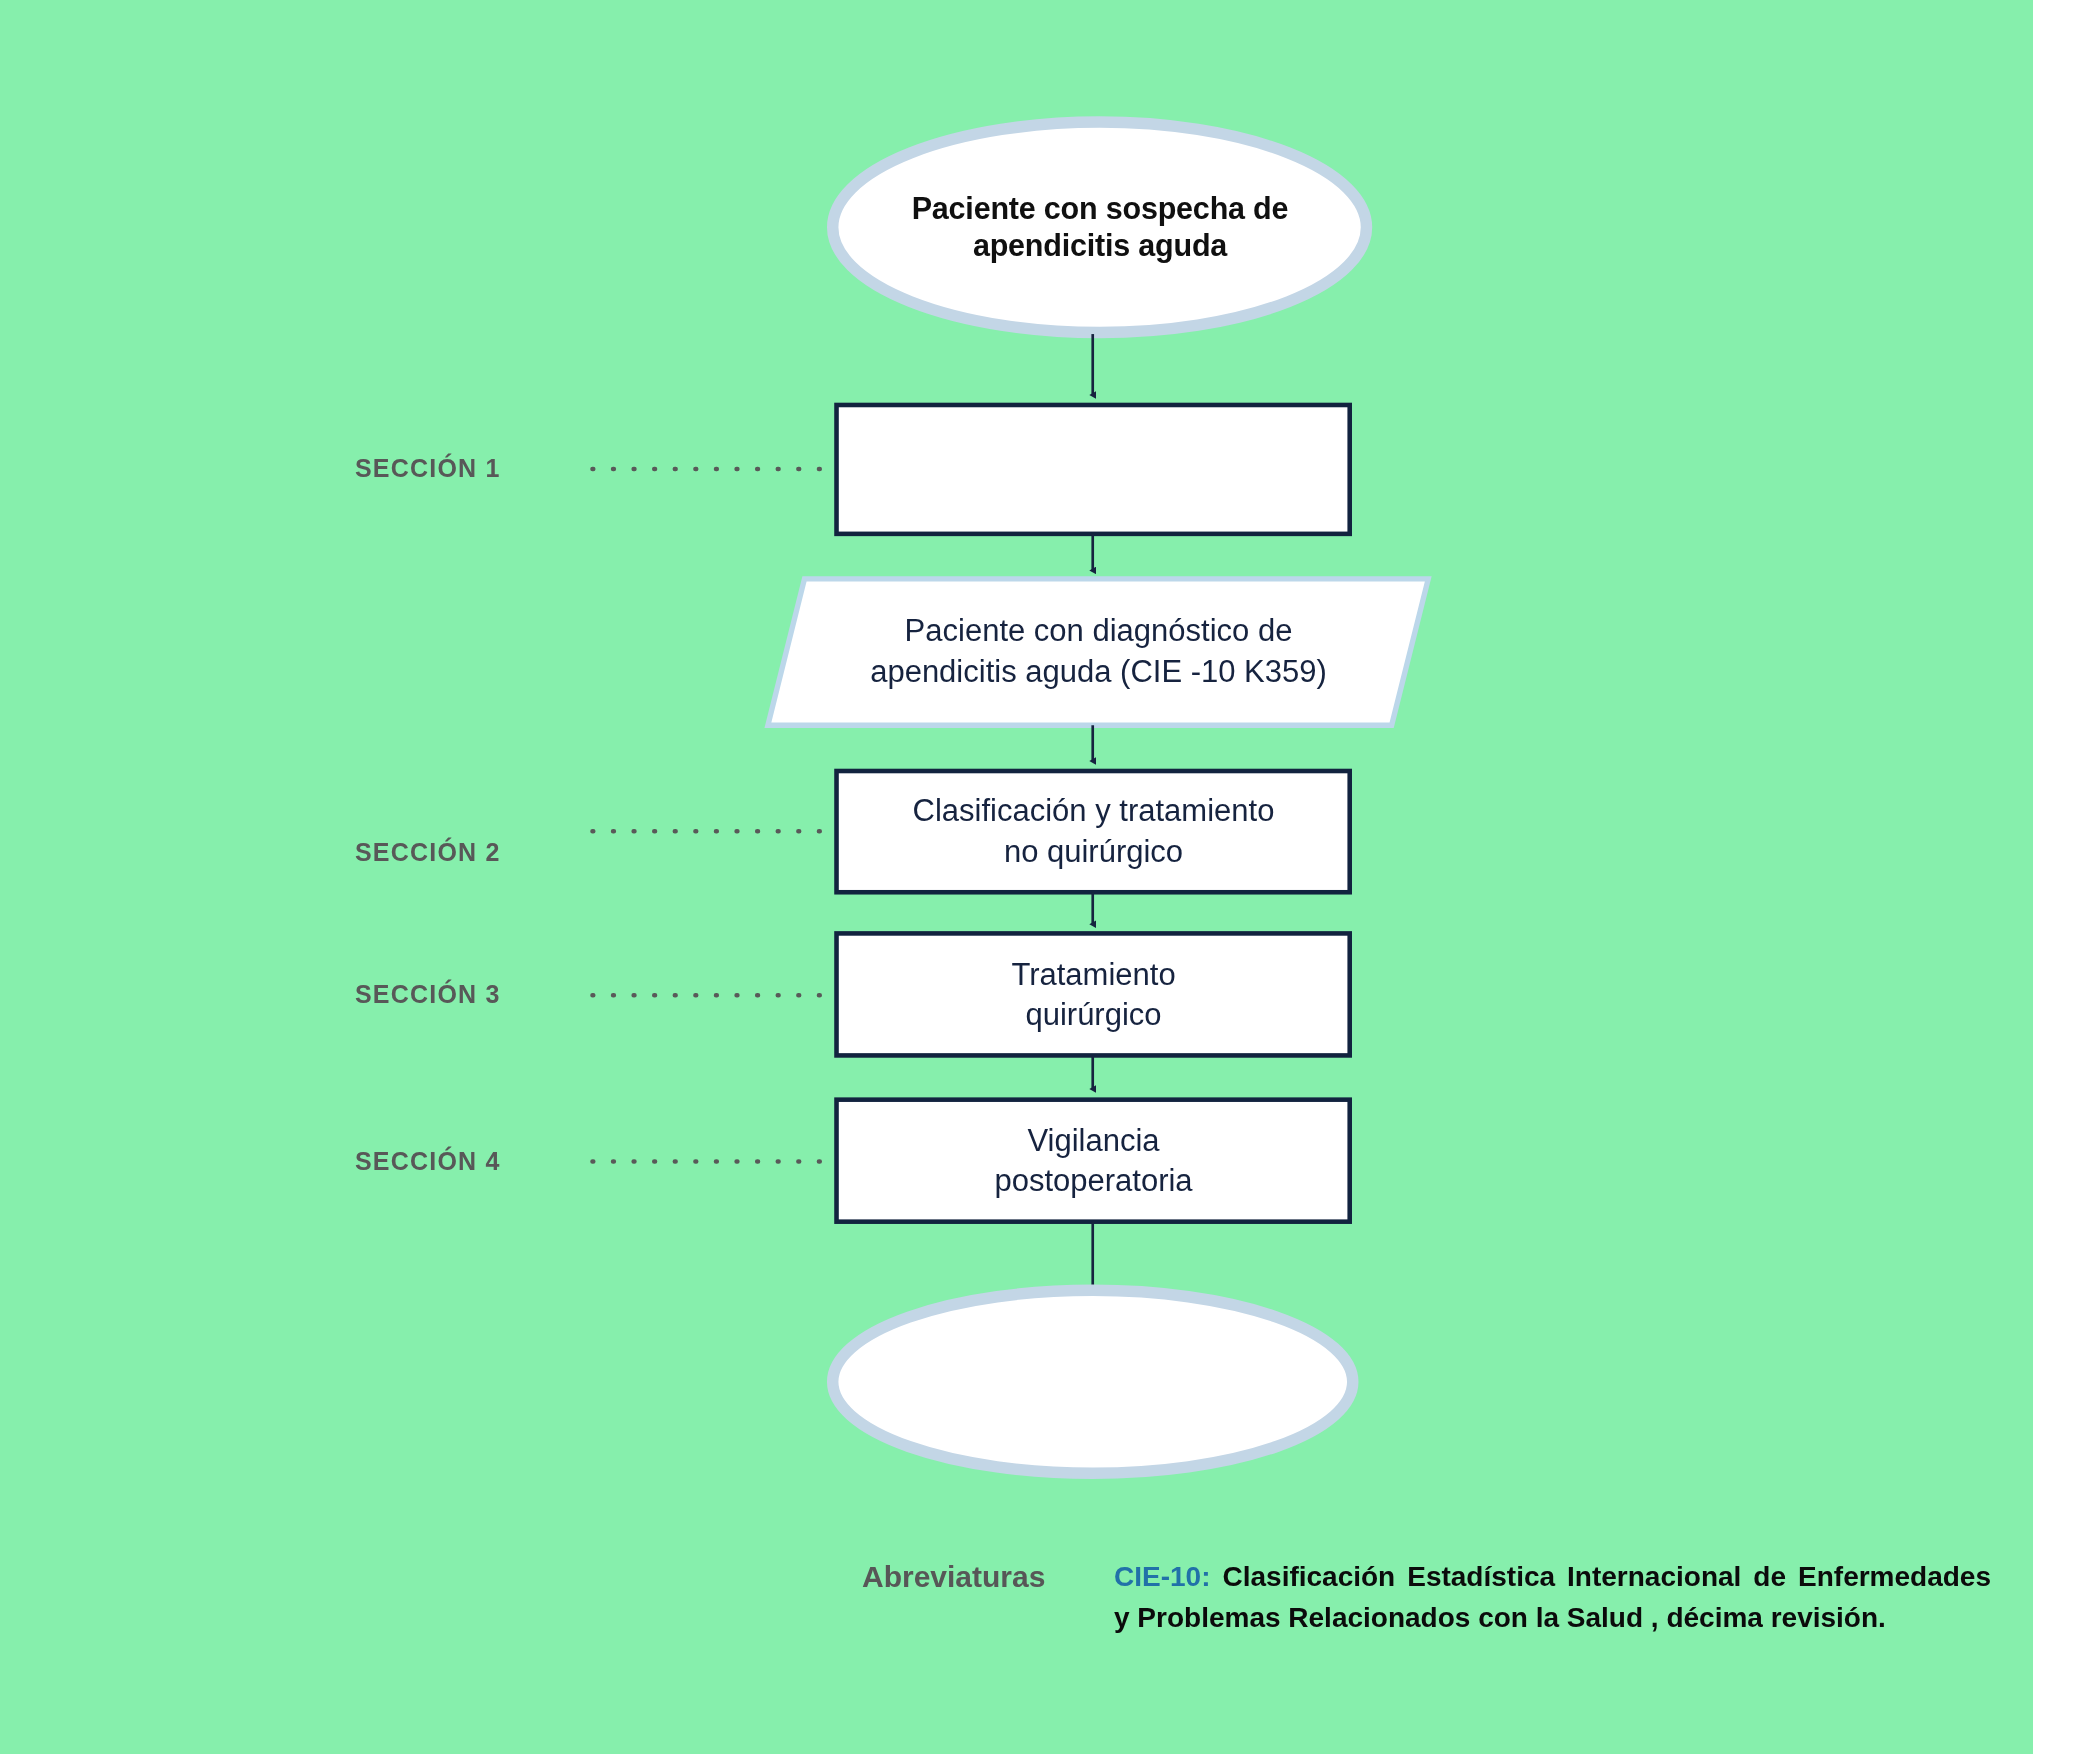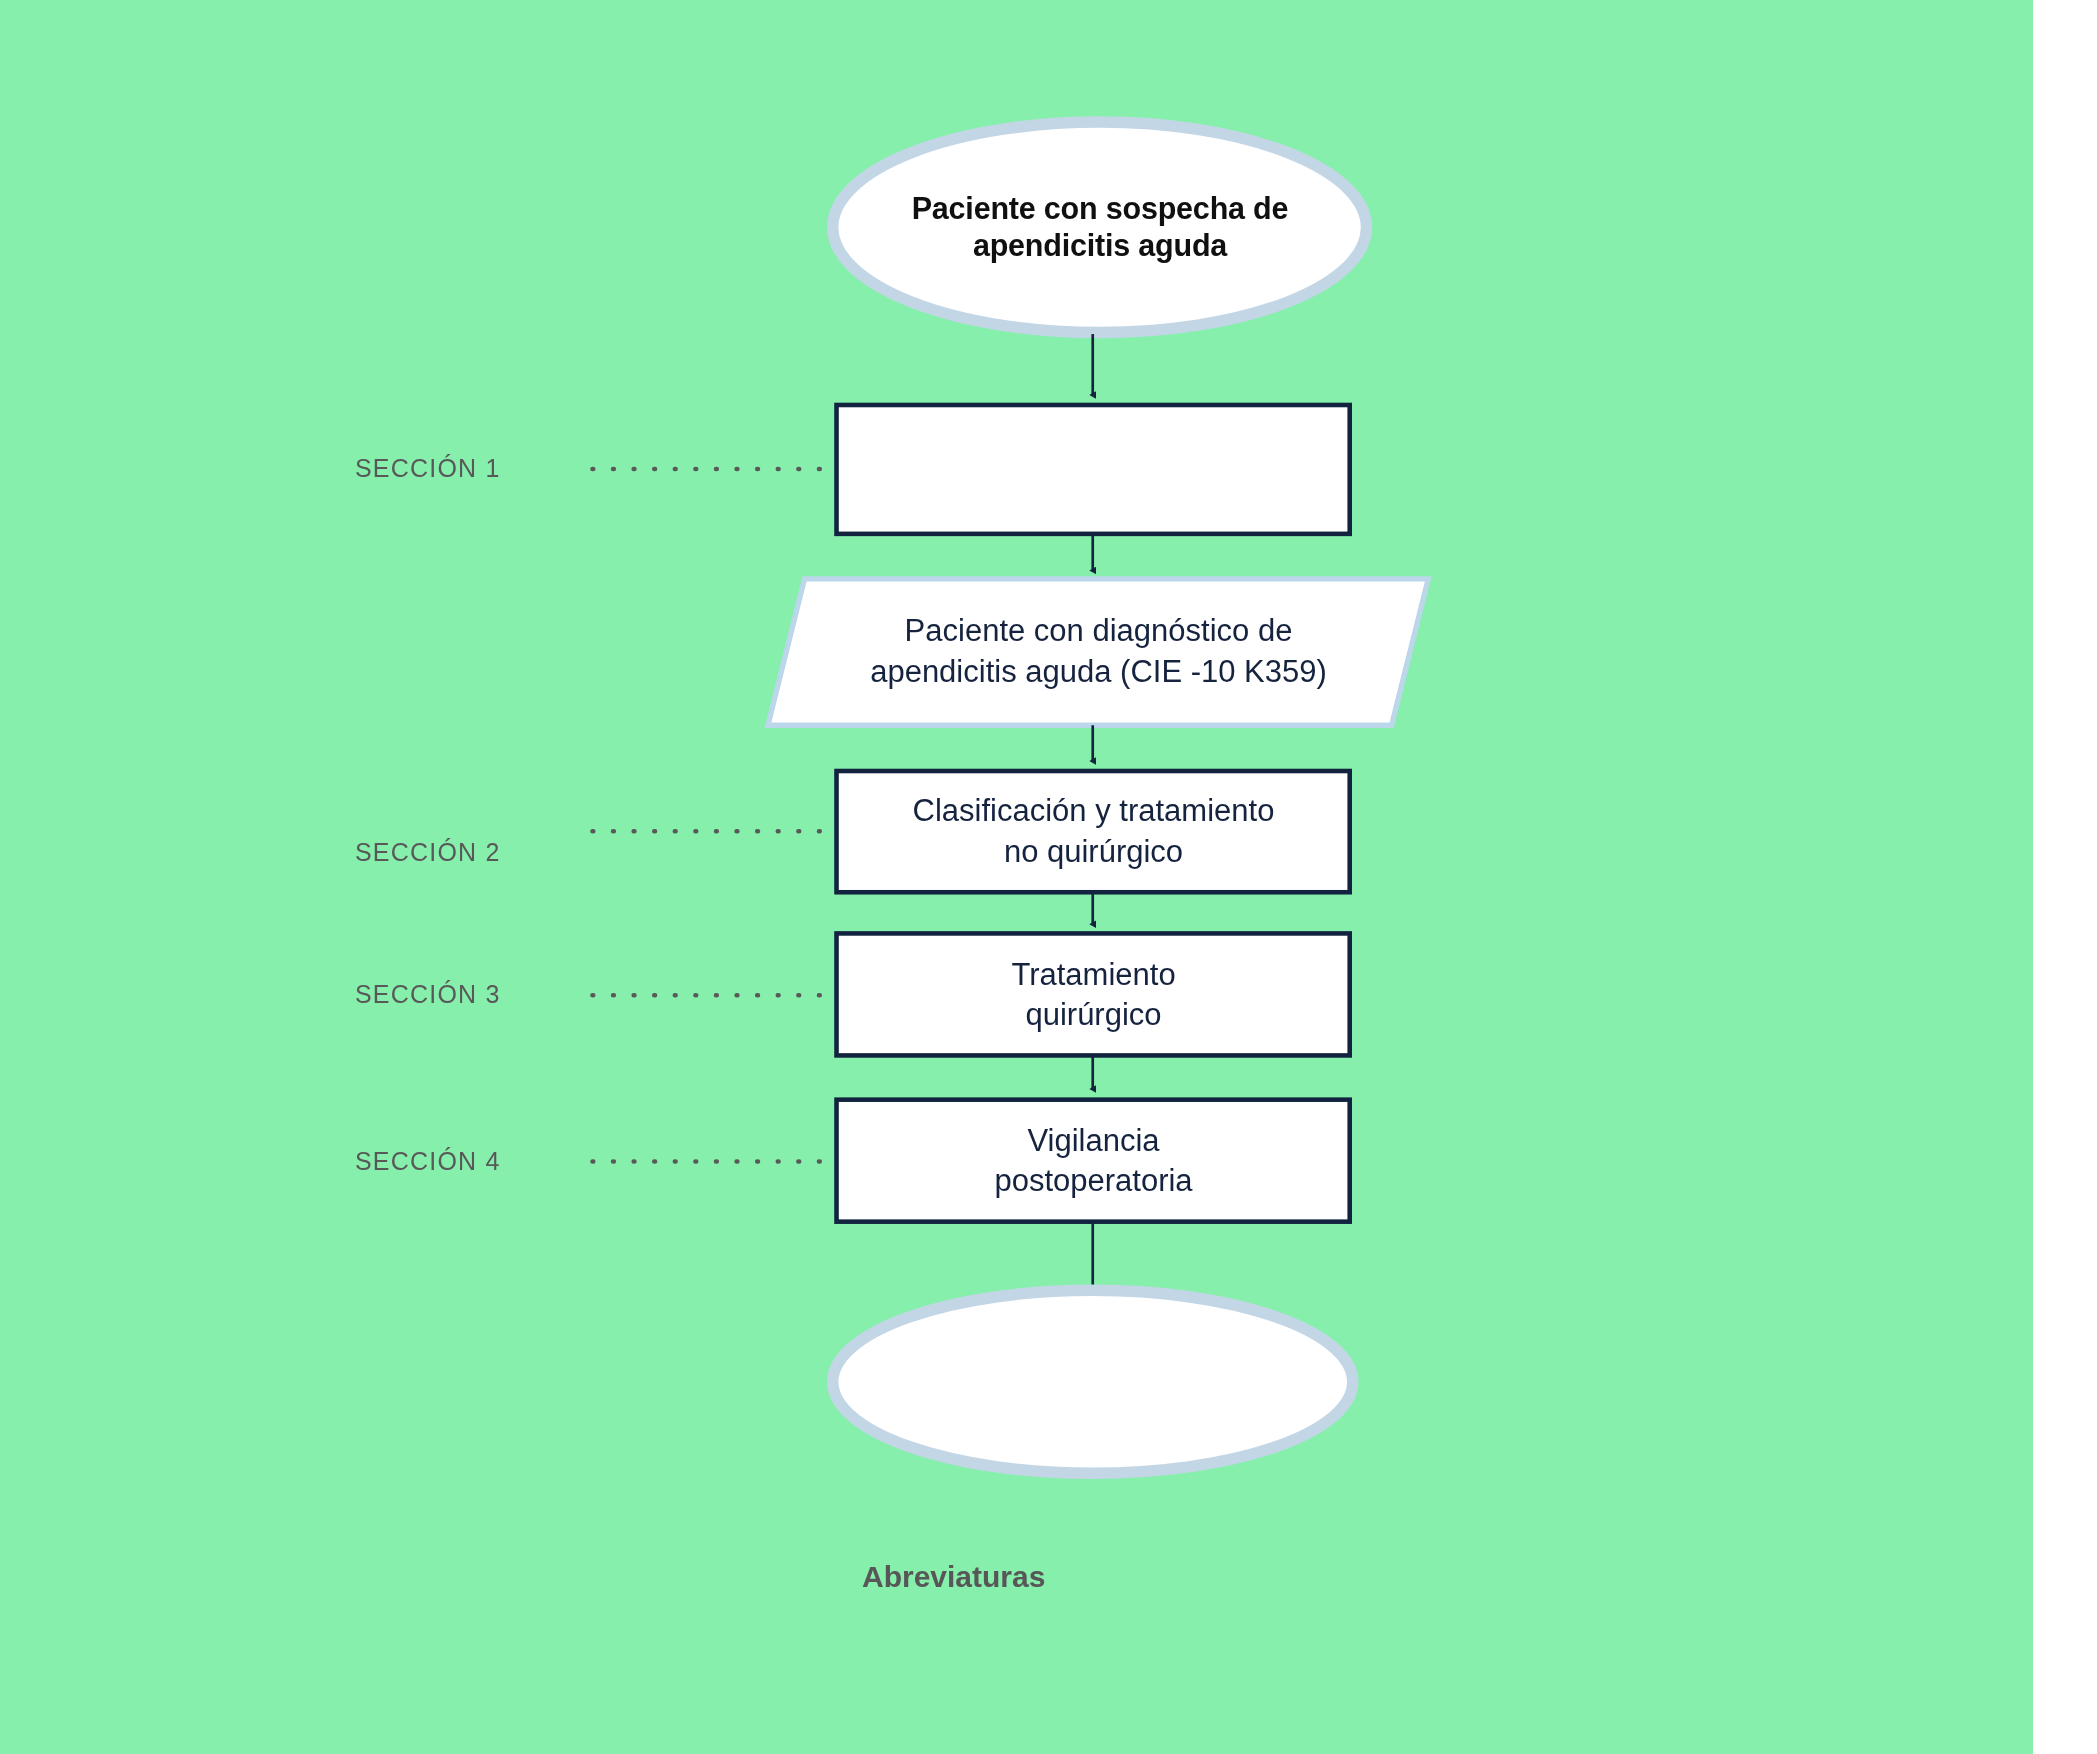--- a/index.html
+++ b/index.html
@@ -68,21 +68,21 @@
     font-size: 31px;
     line-height: 1.32;
     text-align: center;
   }
 
   
   .section-label {
     position: absolute;
     color: #585858;
     font-size: 25px;
-    font-weight: 400;
+    font-weight: 700;
     letter-spacing: 1.2px;
     white-space: nowrap;
     line-height: 1;
   }
 
   
   #footer {
     position: absolute;
     left: 862px;
     top: 1556px;
@@ -187,16 +187,20 @@
   <div class="section-label" style="left:355px; top:456px;">SECCIÓN 1</div>
 
   <div class="section-label" style="left:355px; top:840px;">SECCIÓN 2</div>
 
   <div class="section-label" style="left:355px; top:982px;">SECCIÓN 3</div>
 
   <div class="section-label" style="left:355px; top:1149px;">SECCIÓN 4</div>
 
   <div id="footer">
     <div id="footer-title">Abreviaturas</div>
+    <div id="footer-body">
+      <span class="abbr-term">CIE-10:</span>
+      <span>Clasificación Estadística Internacional de Enfermedades y Problemas Relacionados con la Salud , décima revisión.</span>
+    </div>
   </div>
 
 </div>
 
 
 </body></html>

